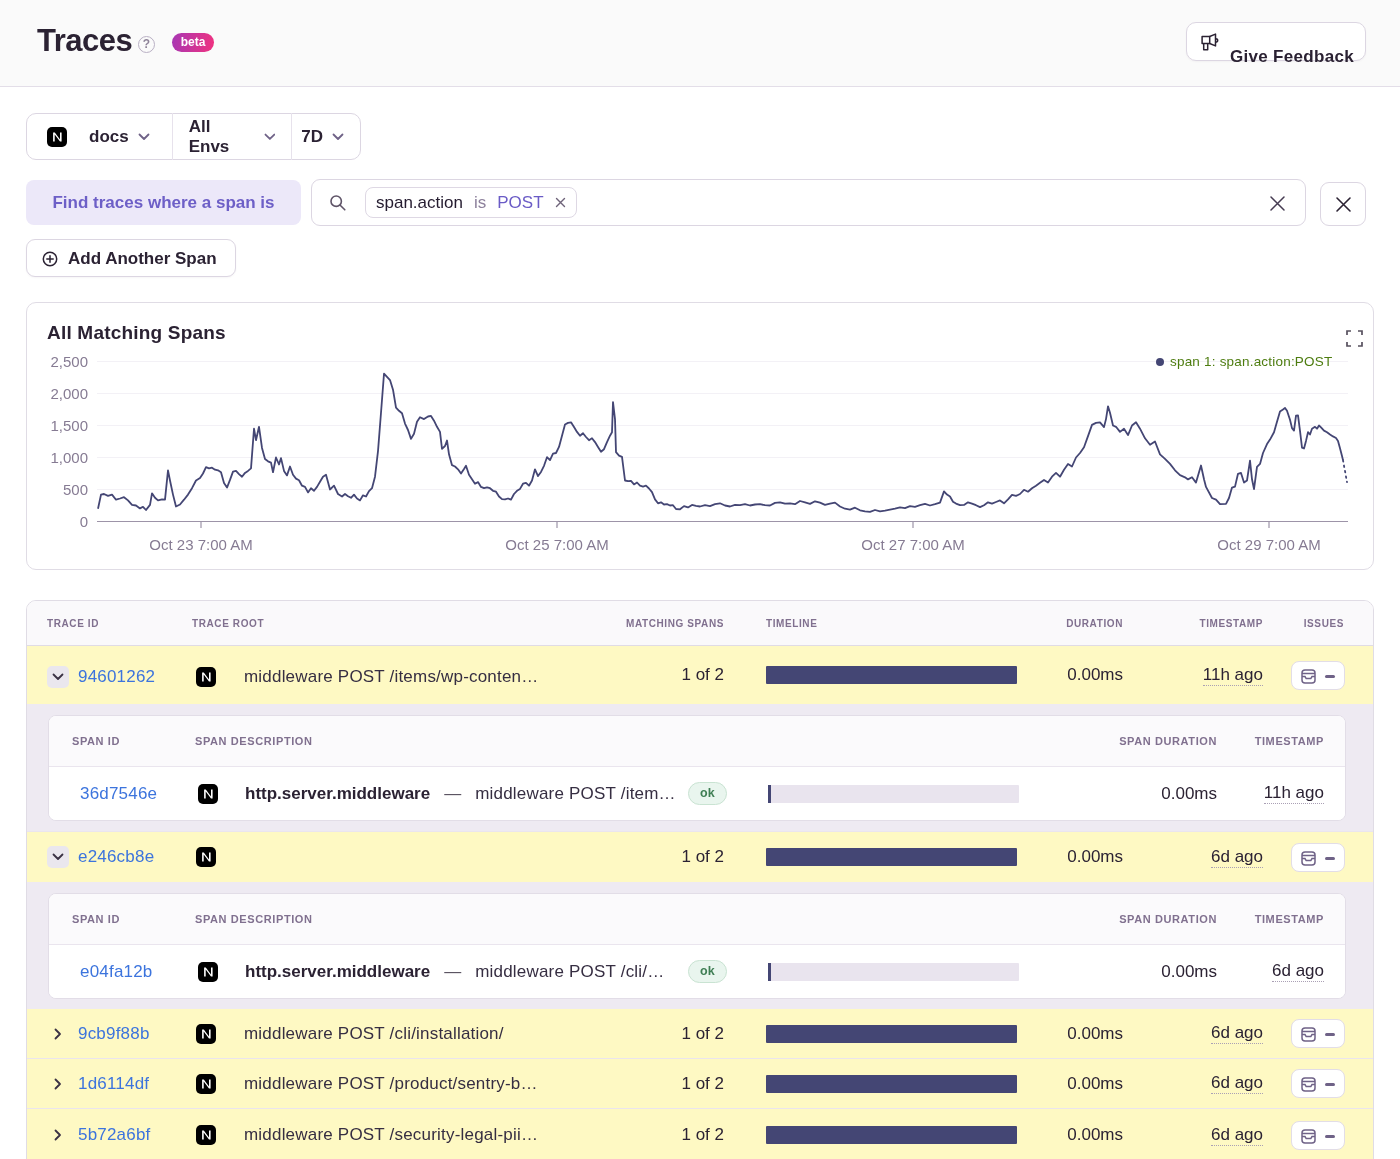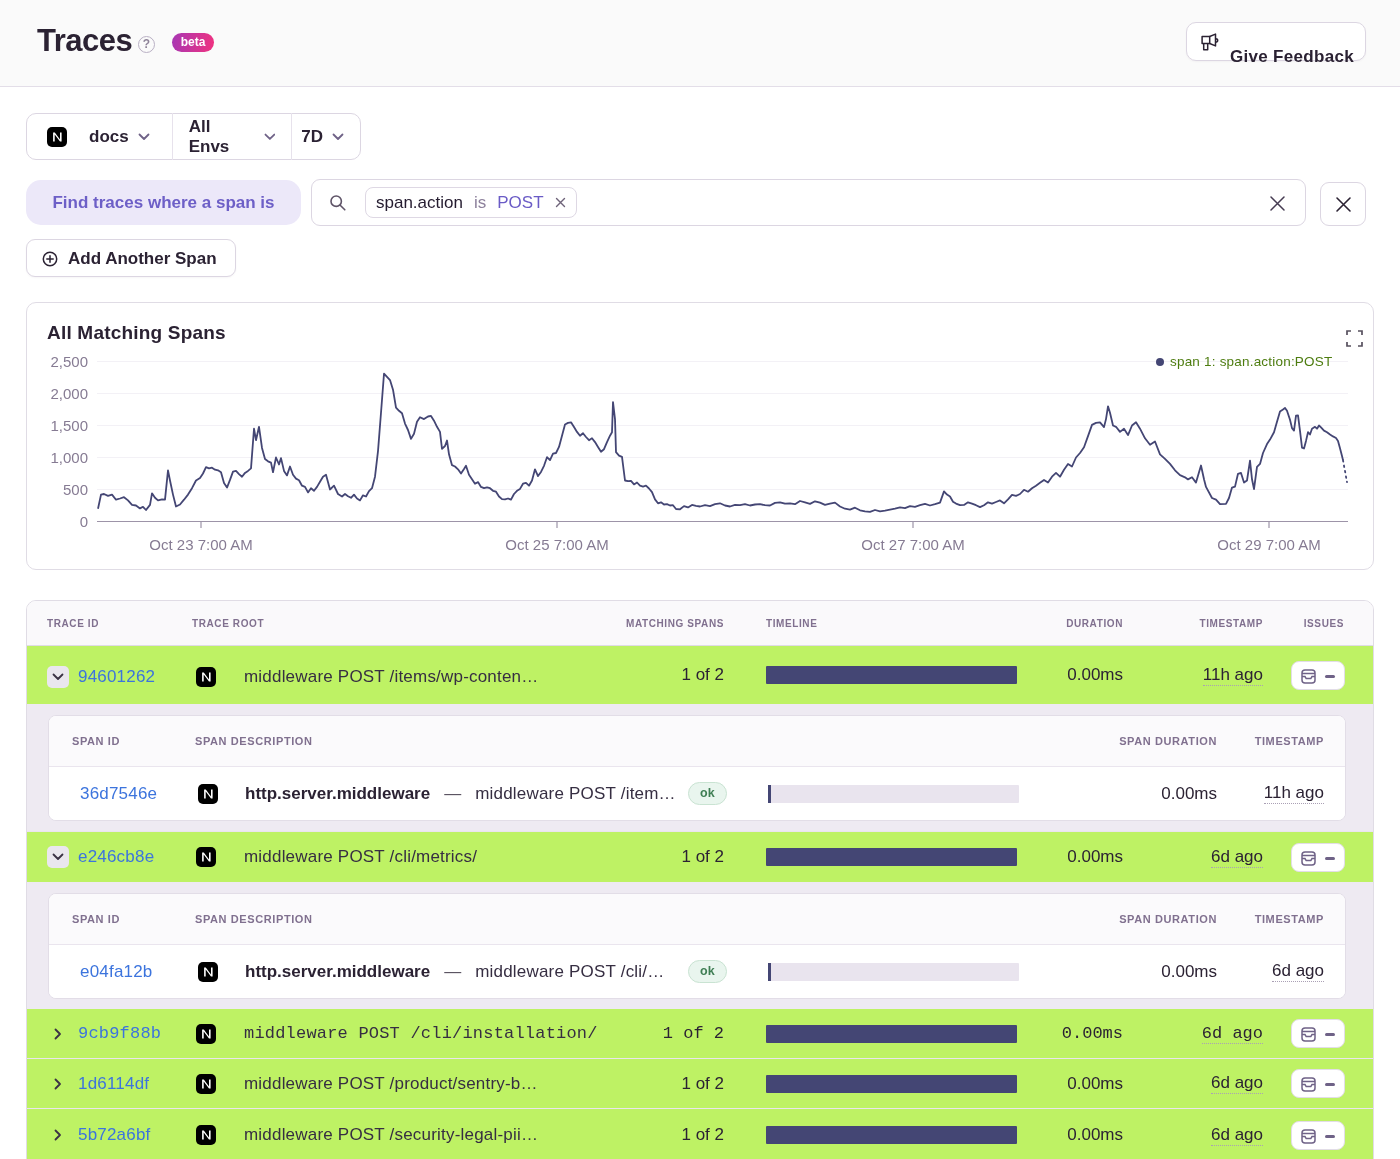--- a/index.html
+++ b/index.html
@@ -14,39 +14,39 @@
   text-align:center;line-height:19px}
 .gfb{position:absolute;left:1186px;top:22px;width:180px;height:39px;background:#fff;border:1px solid #dcd6e2;
   border-radius:10px;box-shadow:0 1px 2px rgba(43,34,51,.04)}
 .gfb span{position:absolute;left:43px;top:24px;font-size:17px;font-weight:bold;letter-spacing:.3px}
 .fbar{position:absolute;left:26px;top:113px;width:335px;height:47px;background:#fff;border:1px solid #dcd6e2;
   border-radius:10px;display:flex;align-items:center}
 .fseg{display:flex;align-items:center;height:100%;padding:0 16px}
 .fsep{width:1px;height:47px;background:#e7e2ec}
 .fbar b{font-size:17px;color:#2b2233}
 .chev{margin-left:9px}
-.pill{position:absolute;left:26px;top:180px;width:275px;height:45px;background:#ece8f9;border-radius:15px;
+.pill{position:absolute;left:26px;top:180px;width:275px;height:45px;background:#ece8f9;border-radius:8px;
   color:#6d5fc7;font-size:17px;font-weight:bold;text-align:center;line-height:45px}
 .search{position:absolute;left:311px;top:179px;width:995px;height:47px;background:#fff;
   border:1px solid #dcd6e2;border-radius:9px}
 .token{position:absolute;left:53px;top:7px;height:31px;border:1px solid #ded8e4;border-radius:8px;
   display:flex;align-items:center;padding:0 10px;font-size:17px}
 .xbtn{position:absolute;left:1320px;top:182px;width:46px;height:44px;background:#fff;border:1px solid #dcd6e2;border-radius:9px}
 .addbtn{position:absolute;left:26px;top:239px;width:210px;height:38px;background:#fff;border:1px solid #dcd6e2;
   border-radius:9px;box-shadow:0 1px 2px rgba(43,34,51,.04)}
 .addbtn span{position:absolute;left:41px;top:9px;font-size:17px;font-weight:bold}
 .panel{position:absolute;left:26px;top:302px;width:1348px;height:268px;border:1px solid #e0dce5;border-radius:10px;background:#fff}
 .ptitle{position:absolute;left:20px;top:19px;font-size:19px;font-weight:bold;letter-spacing:.2px}
 .legend{position:absolute;font-size:13.5px;letter-spacing:.2px;color:#4d7c0f}
 .table{position:absolute;left:26px;top:600px;width:1348px;height:560px;border:1px solid #e0dce5;
   border-radius:10px 10px 0 0;background:#fff;overflow:hidden}
 .thead{position:relative;height:45px;background:#faf9fb;border-bottom:1px solid #e0dce5}
 .hl{position:absolute;top:0;height:45px;line-height:45px;font-size:10px;font-weight:bold;color:#80708f;letter-spacing:.6px}
 .shl{position:absolute;top:0;height:51px;line-height:51px;font-size:11px;font-weight:bold;color:#80708f;letter-spacing:.6px}
-.trow{position:relative;background:#bef264}
+.trow{position:relative;background:#fef9c3}
 .exp{position:relative;background:#eeeaf2}
 .subt{position:absolute;left:21px;top:11px;width:1298px;background:#fff;border:1px solid #e2dde7;border-radius:8px;overflow:hidden}
 .sh{position:relative;height:51px;background:#fbfafc;border-bottom:1px solid #eae5ee}
 .sr{position:relative;height:53px;background:#fff}
 .link{color:#3c74dd;font-size:17px;letter-spacing:.2px}
 .cell{position:absolute;display:flex;align-items:center;height:100%;top:0}
 .bar{position:absolute;top:50%;margin-top:-9px;height:18px;width:251px;background:#444674;border-radius:1px}
 .minibar{position:absolute;top:50%;margin-top:-9px;height:18px;width:251px;background:#e9e4ee;border-radius:1px}
 .minibar i{position:absolute;left:0;top:0;width:2.5px;height:18px;background:#444674}
 .dur{position:absolute;top:0;height:100%;display:flex;align-items:center;font-size:17px}
@@ -257,21 +257,20 @@
       </div>
     <div class="cell" style="left:51px;">
         <span class="link">e246cb8e</span>
       </div>
     <div class="cell" style="left:169px;">
         <svg class="njsvg" width="20" height="20" viewBox="0 0 20 20">
           <rect width="20" height="20" rx="5" fill="#000"></rect>
           <path d="M6.1 14.5v-9h1.7l5.2 7V5.5h1.6v9h-1.6L7.7 7.4v7.1z" fill="#fff"></path>
         </svg>
       </div>
-    <div class="cell rootxt" style="left:217px;">middleware POST /cli/metrics/</div>
     <div class="cell" style="right:649px;font-size:17px">1 of 2</div>
     <div class="bar" style="left:739px"></div>
     <div class="dur" style="right:250px">0.00ms</div>
     <div class="cell" style="right:110px">
         <span class="ts">6d ago</span>
       </div>
     <div class="issuebtn">
 <svg style="position:absolute;left:9px;top:7px" width="15" height="15" viewBox="0 0 15 15" fill="none" stroke="#6f6287" stroke-width="1.5">
 <rect x="1" y="1" width="13" height="13" rx="3"></rect>
           <path d="M1 4.6h13M1 7.6h3l1.2 2h4.6l1.2-2h3"></path>
@@ -308,21 +307,21 @@
         <div class="minibar" style="left:719px">
             <i></i>
           </div>
         <div class="dur" style="right:128px">0.00ms</div>
         <div class="cell" style="right:21px">
             <span class="ts">6d ago</span>
           </div>
       </div>
     </div>
   </div>
-<div class="trow" style="height:50px;border-bottom:1px solid #eae5ee;font-family:Liberation Mono, monospace;">
+<div class="trow" style="height:50px;border-bottom:1px solid #eae5ee;">
     <div class="cell" style="left:20px;">
         <svg style="margin-left:7px" width="8" height="12" viewBox="0 0 8 12" fill="none" stroke="#3a3244" stroke-width="1.8" stroke-linecap="round" stroke-linejoin="round">
           <path d="M1.5 1.5L6 6l-4.5 4.5"></path>
         </svg>
       </div>
     <div class="cell" style="left:51px;">
         <span class="link">9cb9f88b</span>
       </div>
     <div class="cell" style="left:169px;">
         <svg class="njsvg" width="20" height="20" viewBox="0 0 20 20">

